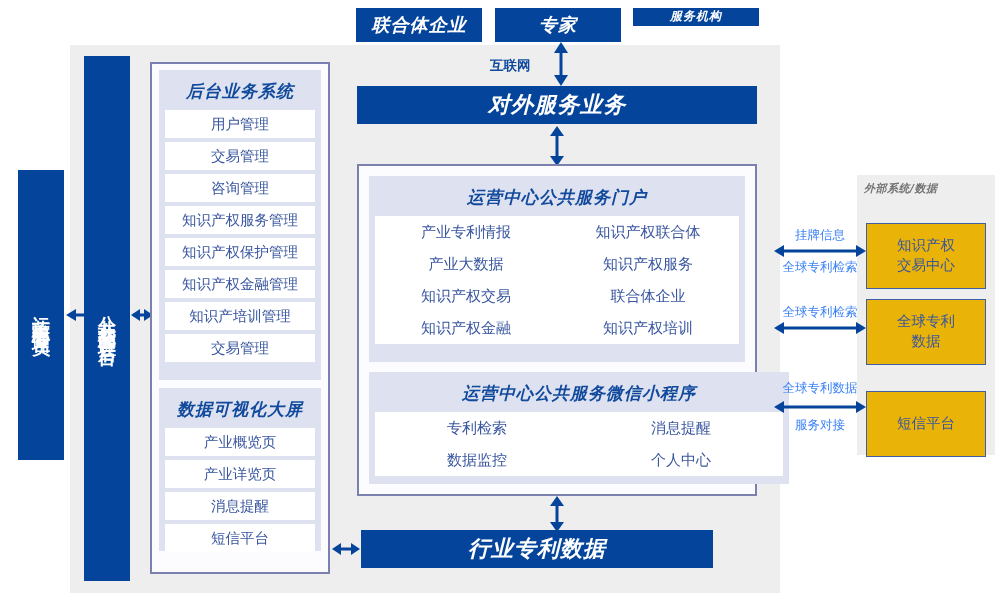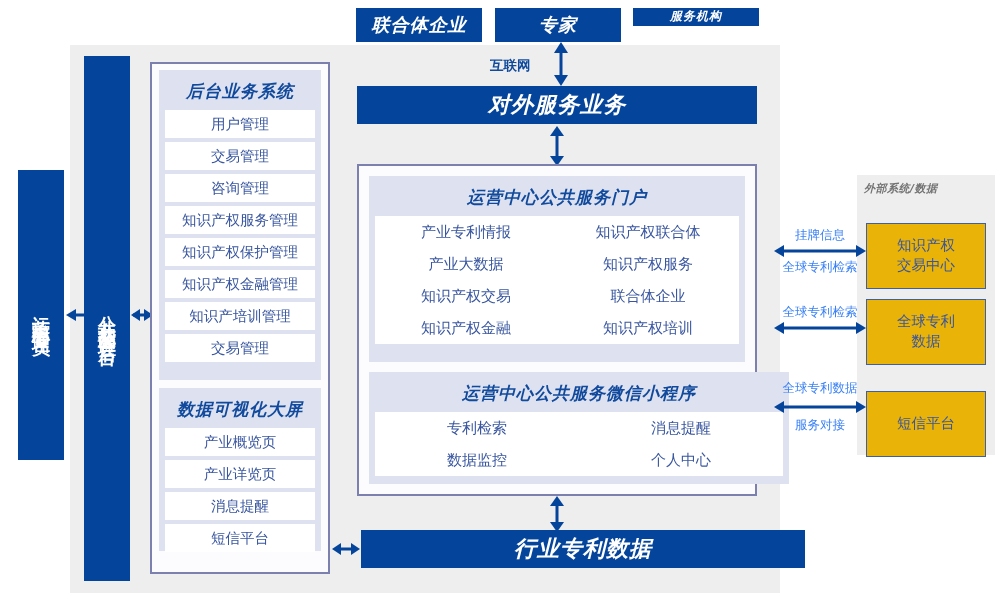--- a/index.html
+++ b/index.html
@@ -211,21 +211,21 @@
   </div>
 
   <div class="arrow" style="left:546px; top:496px;">
     <svg width="22" height="36" viewBox="0 0 22 36">
       <line x1="11" y1="7" x2="11" y2="29" stroke="#04449a" stroke-width="3"></line>
       <polygon points="11,0 4,10 18,10" fill="#04449a"></polygon>
       <polygon points="11,36 4,26 18,26" fill="#04449a"></polygon>
     </svg>
   </div>
 
-  <div class="dark-box" style="left:361px; top:530px; width:444px; height:38px; font-size:22px;">行业专利数据</div>
+  <div class="dark-box" style="left:361px; top:530px; width:352px; height:38px; font-size:22px;">行业专利数据</div>
 
   <div class="arrow" style="left:332px; top:540px;">
     <svg width="28" height="18" viewBox="0 0 28 18">
       <line x1="4" y1="9" x2="24" y2="9" stroke="#04449a" stroke-width="3"></line>
       <polygon points="0,9 9,3 9,15" fill="#04449a"></polygon>
       <polygon points="28,9 19,3 19,15" fill="#04449a"></polygon>
     </svg>
   </div>
 
   <div class="gray-wrap" style="left:857px; top:175px; width:138px; height:280px;"></div>

